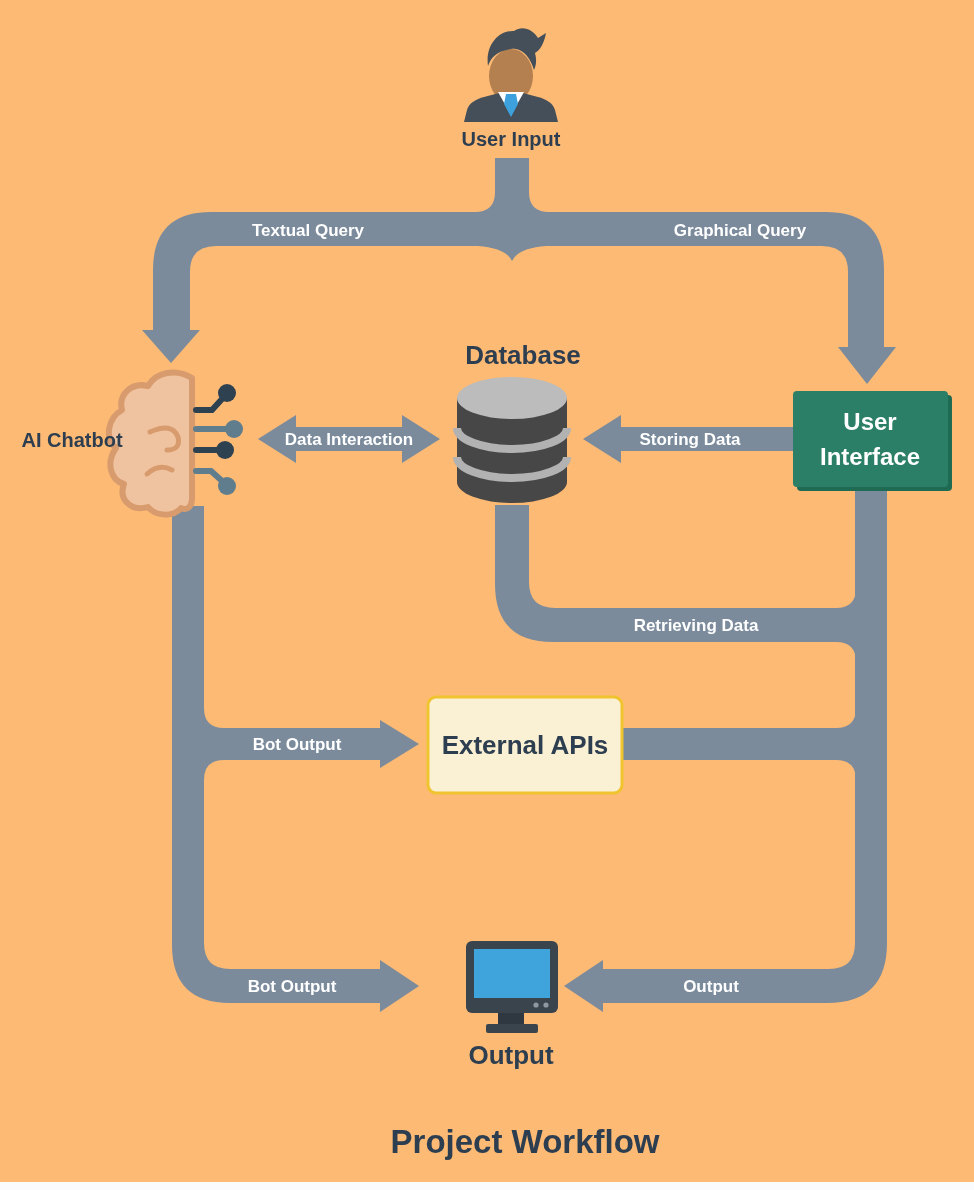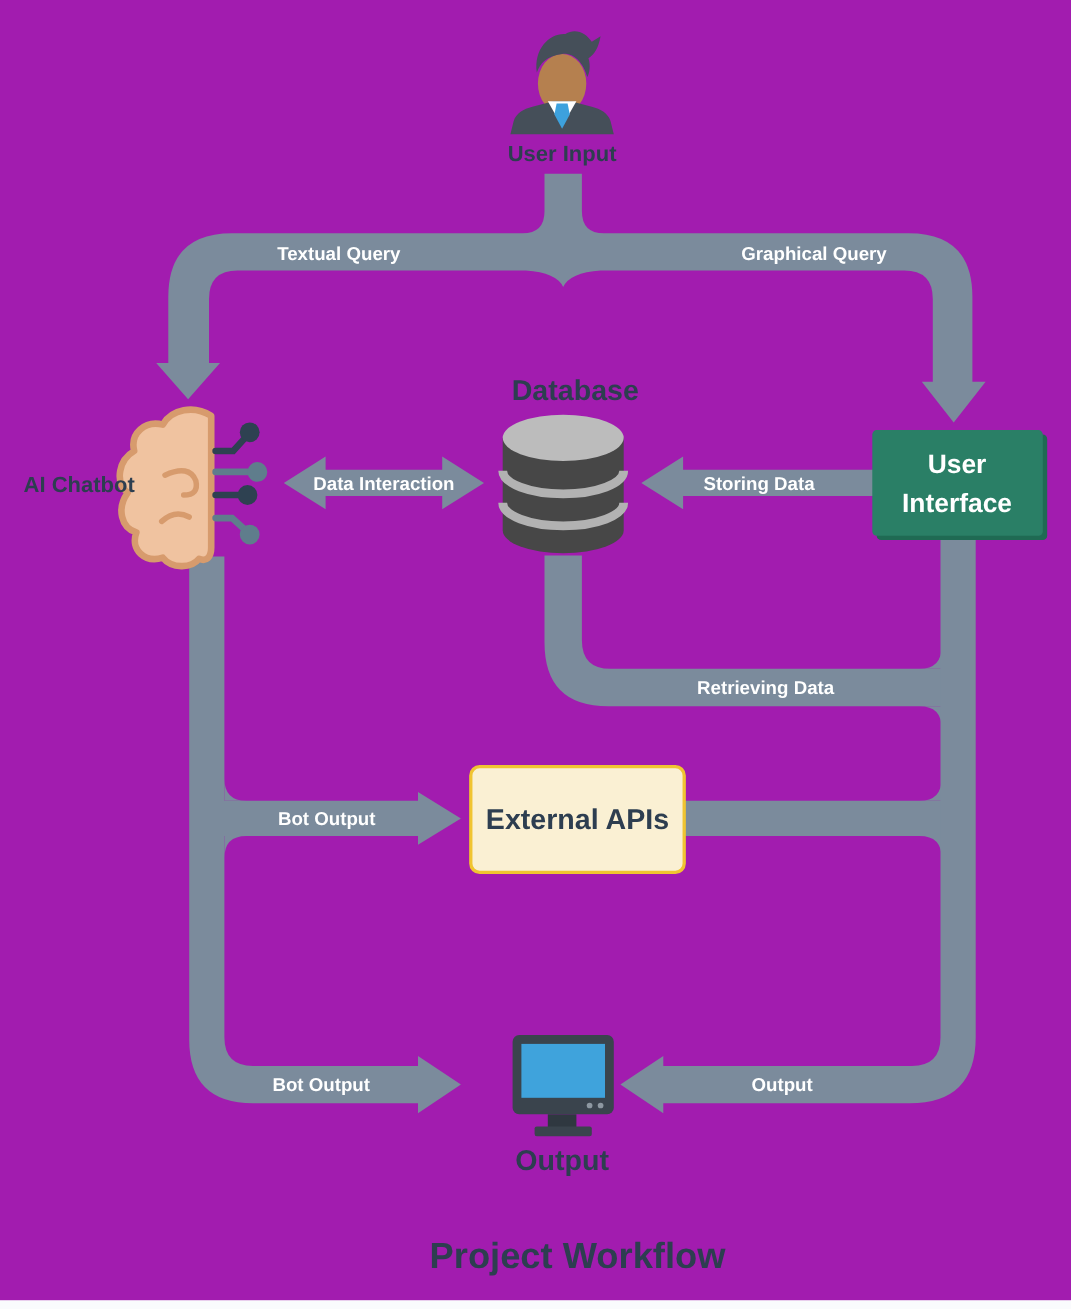--- a/index.html
+++ b/index.html
@@ -1,21 +1,21 @@
 <!DOCTYPE html>
 <html><head>
 <meta charset="utf-8">
 <title>Project Workflow</title>
 <style>
   html,body { margin:0; padding:0; }
   .canvas {
     position: relative;
     width: 974px;
     height: 1190px;
-    background: #a21caf;
+    background: #fdba74;
     font-family: "Liberation Sans", sans-serif;
     overflow: hidden;
   }
   svg { display:block; }
   .arrow { fill:#7b8b9c; }
   .lbl-edge   { fill:#ffffff; font:700 17px "Liberation Sans", sans-serif; text-anchor:middle; }
   .lbl-node20 { fill:#2d3e50; font:700 20px "Liberation Sans", sans-serif; text-anchor:middle; }
   .lbl-node26 { fill:#2d3e50; font:700 26px "Liberation Sans", sans-serif; text-anchor:middle; }
   .lbl-ui     { fill:#ffffff; font:700 24px "Liberation Sans", sans-serif; text-anchor:middle; }
   .lbl-title  { fill:#2d3e50; font:700 33px "Liberation Sans", sans-serif; text-anchor:middle; }

